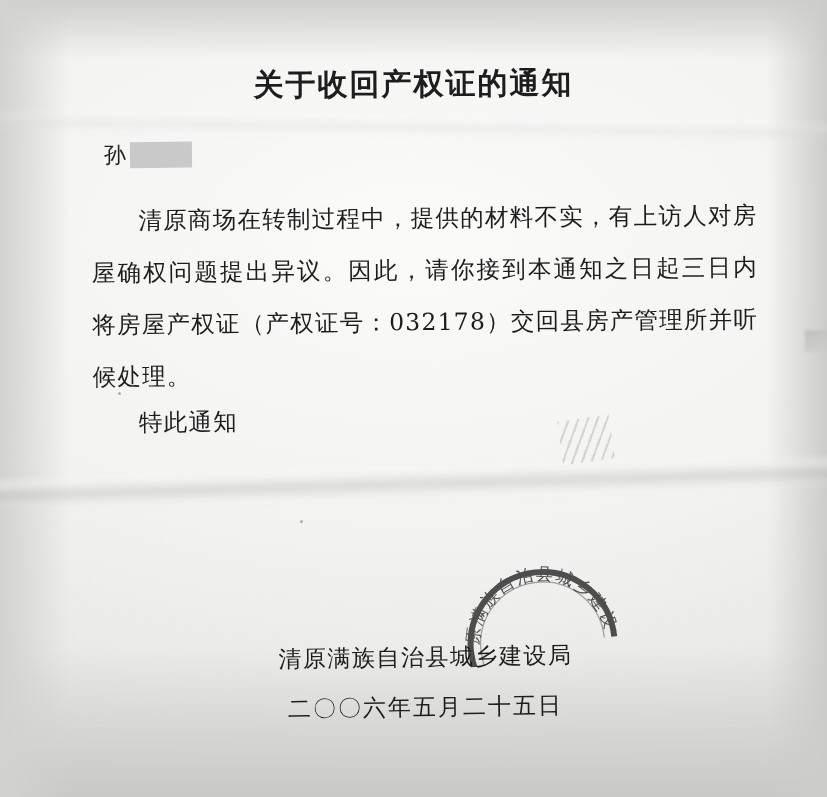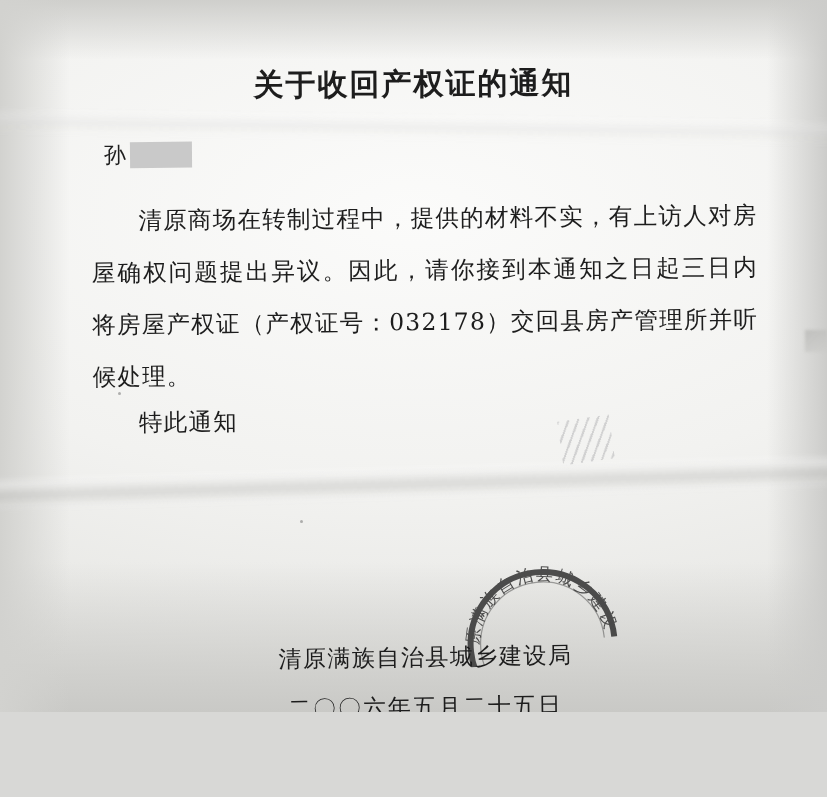--- a/index.html
+++ b/index.html
@@ -11,21 +11,21 @@
     height: 797px;
     overflow: hidden;
     background: #d8d8d6;
     font-family: "DejaVu Serif", "Liberation Serif", serif;
   }
 
   
   .photo {
     position: relative;
     width: 827px;
-    height: 712px;
+    height: 797px;
     overflow: hidden;
     background:
       radial-gradient(ellipse 120% 70% at 50% 30%, #fbfbfa 0%, #f2f2f0 55%, #e4e4e1 100%);
   }
   
   .shade-top {
     position: absolute;
     left: 0; top: 0; right: 0; height: 60px;
     background: linear-gradient(180deg, #cfcfcc 0%, rgba(240,240,238,0) 100%);
     pointer-events: none;

